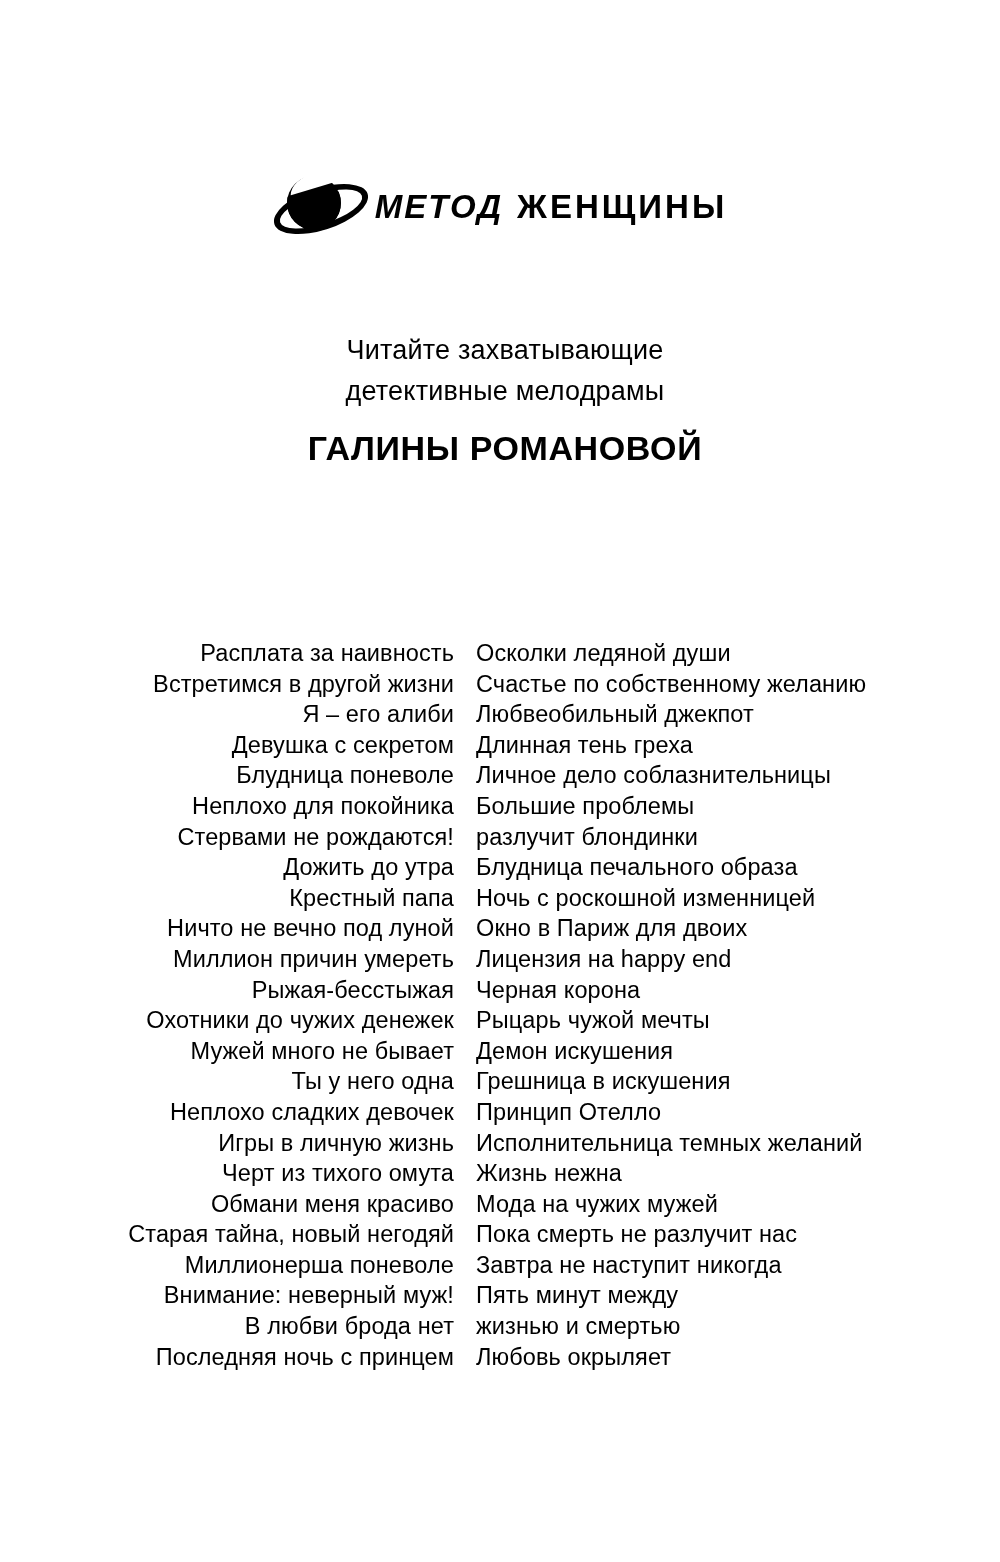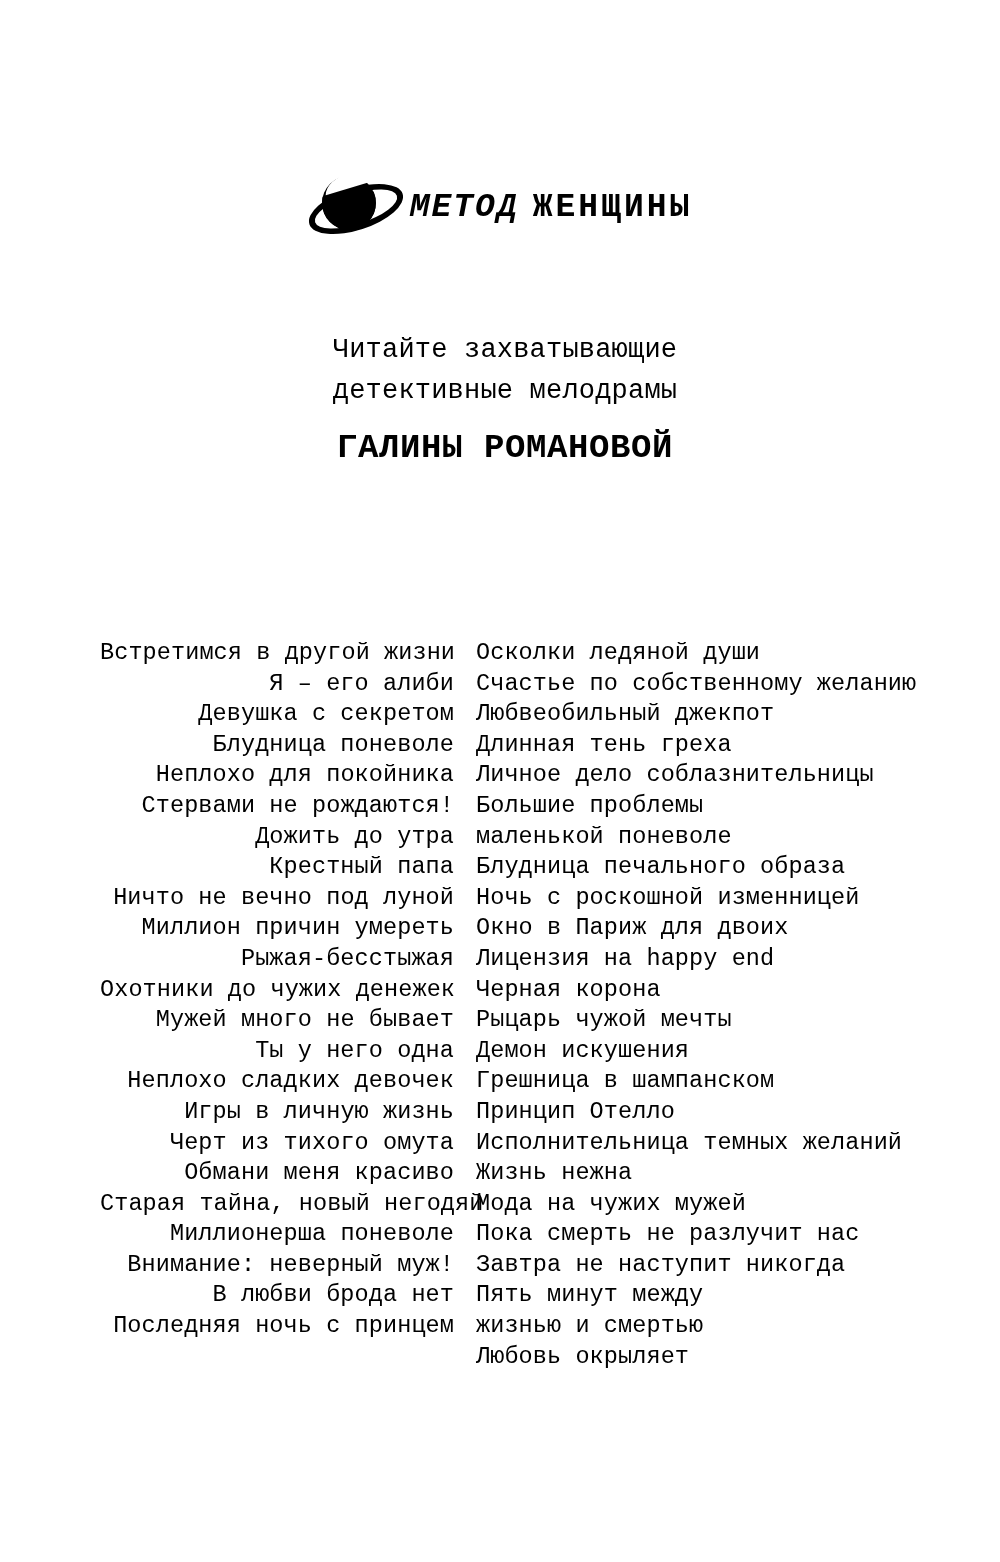--- a/index.html
+++ b/index.html
@@ -14,21 +14,20 @@
     color: #000000;
     position: relative;
     overflow: hidden;
   }
 
   .page {
     width: 1000px;
     height: 1424px;
     position: relative;
     box-sizing: border-box;
-    font-family: Liberation Mono, monospace;
   }
 
   
   .series-logo {
     position: absolute;
     left: 0;
     right: 0;
     top: 168px;
     display: flex;
     align-items: center;
@@ -166,20 +165,21 @@
   </div>
 
   <div class="intro">
     <div class="intro-line">Читайте захватывающие</div>
     <div class="intro-line">детективные мелодрамы</div>
     <div class="intro-author">ГАЛИНЫ РОМАНОВОЙ</div>
   </div>
 
   <div class="titles">
     <div class="col col-left">
+      <div class="title-item">Расплата за наивность</div>
       <div class="title-item">Встретимся в другой жизни</div>
       <div class="title-item">Я – его алиби</div>
       <div class="title-item">Девушка с секретом</div>
       <div class="title-item">Блудница поневоле</div>
       <div class="title-item">Неплохо для покойника</div>
       <div class="title-item">Стервами не рождаются!</div>
       <div class="title-item">Дожить до утра</div>
       <div class="title-item">Крестный папа</div>
       <div class="title-item">Ничто не вечно под луной</div>
       <div class="title-item">Миллион причин умереть</div>
@@ -197,29 +197,29 @@
       <div class="title-item">В любви брода нет</div>
       <div class="title-item">Последняя ночь с принцем</div>
     </div>
     <div class="col col-right">
       <div class="title-item">Осколки ледяной души</div>
       <div class="title-item">Счастье по собственному желанию</div>
       <div class="title-item">Любвеобильный джекпот</div>
       <div class="title-item">Длинная тень греха</div>
       <div class="title-item">Личное дело соблазнительницы</div>
       <div class="title-item">Большие проблемы</div>
-      <div class="title-item">маленькой поневоле</div>
+      <div class="title-item">разлучит блондинки</div>
       <div class="title-item">Блудница печального образа</div>
       <div class="title-item">Ночь с роскошной изменницей</div>
       <div class="title-item">Окно в Париж для двоих</div>
       <div class="title-item">Лицензия на happy end</div>
       <div class="title-item">Черная корона</div>
       <div class="title-item">Рыцарь чужой мечты</div>
       <div class="title-item">Демон искушения</div>
-      <div class="title-item">Грешница в шампанском</div>
+      <div class="title-item">Грешница в искушения</div>
       <div class="title-item">Принцип Отелло</div>
       <div class="title-item">Исполнительница темных желаний</div>
       <div class="title-item">Жизнь нежна</div>
       <div class="title-item">Мода на чужих мужей</div>
       <div class="title-item">Пока смерть не разлучит нас</div>
       <div class="title-item">Завтра не наступит никогда</div>
       <div class="title-item">Пять минут между</div>
       <div class="title-item">жизнью и смертью</div>
       <div class="title-item">Любовь окрыляет</div>
     </div>

